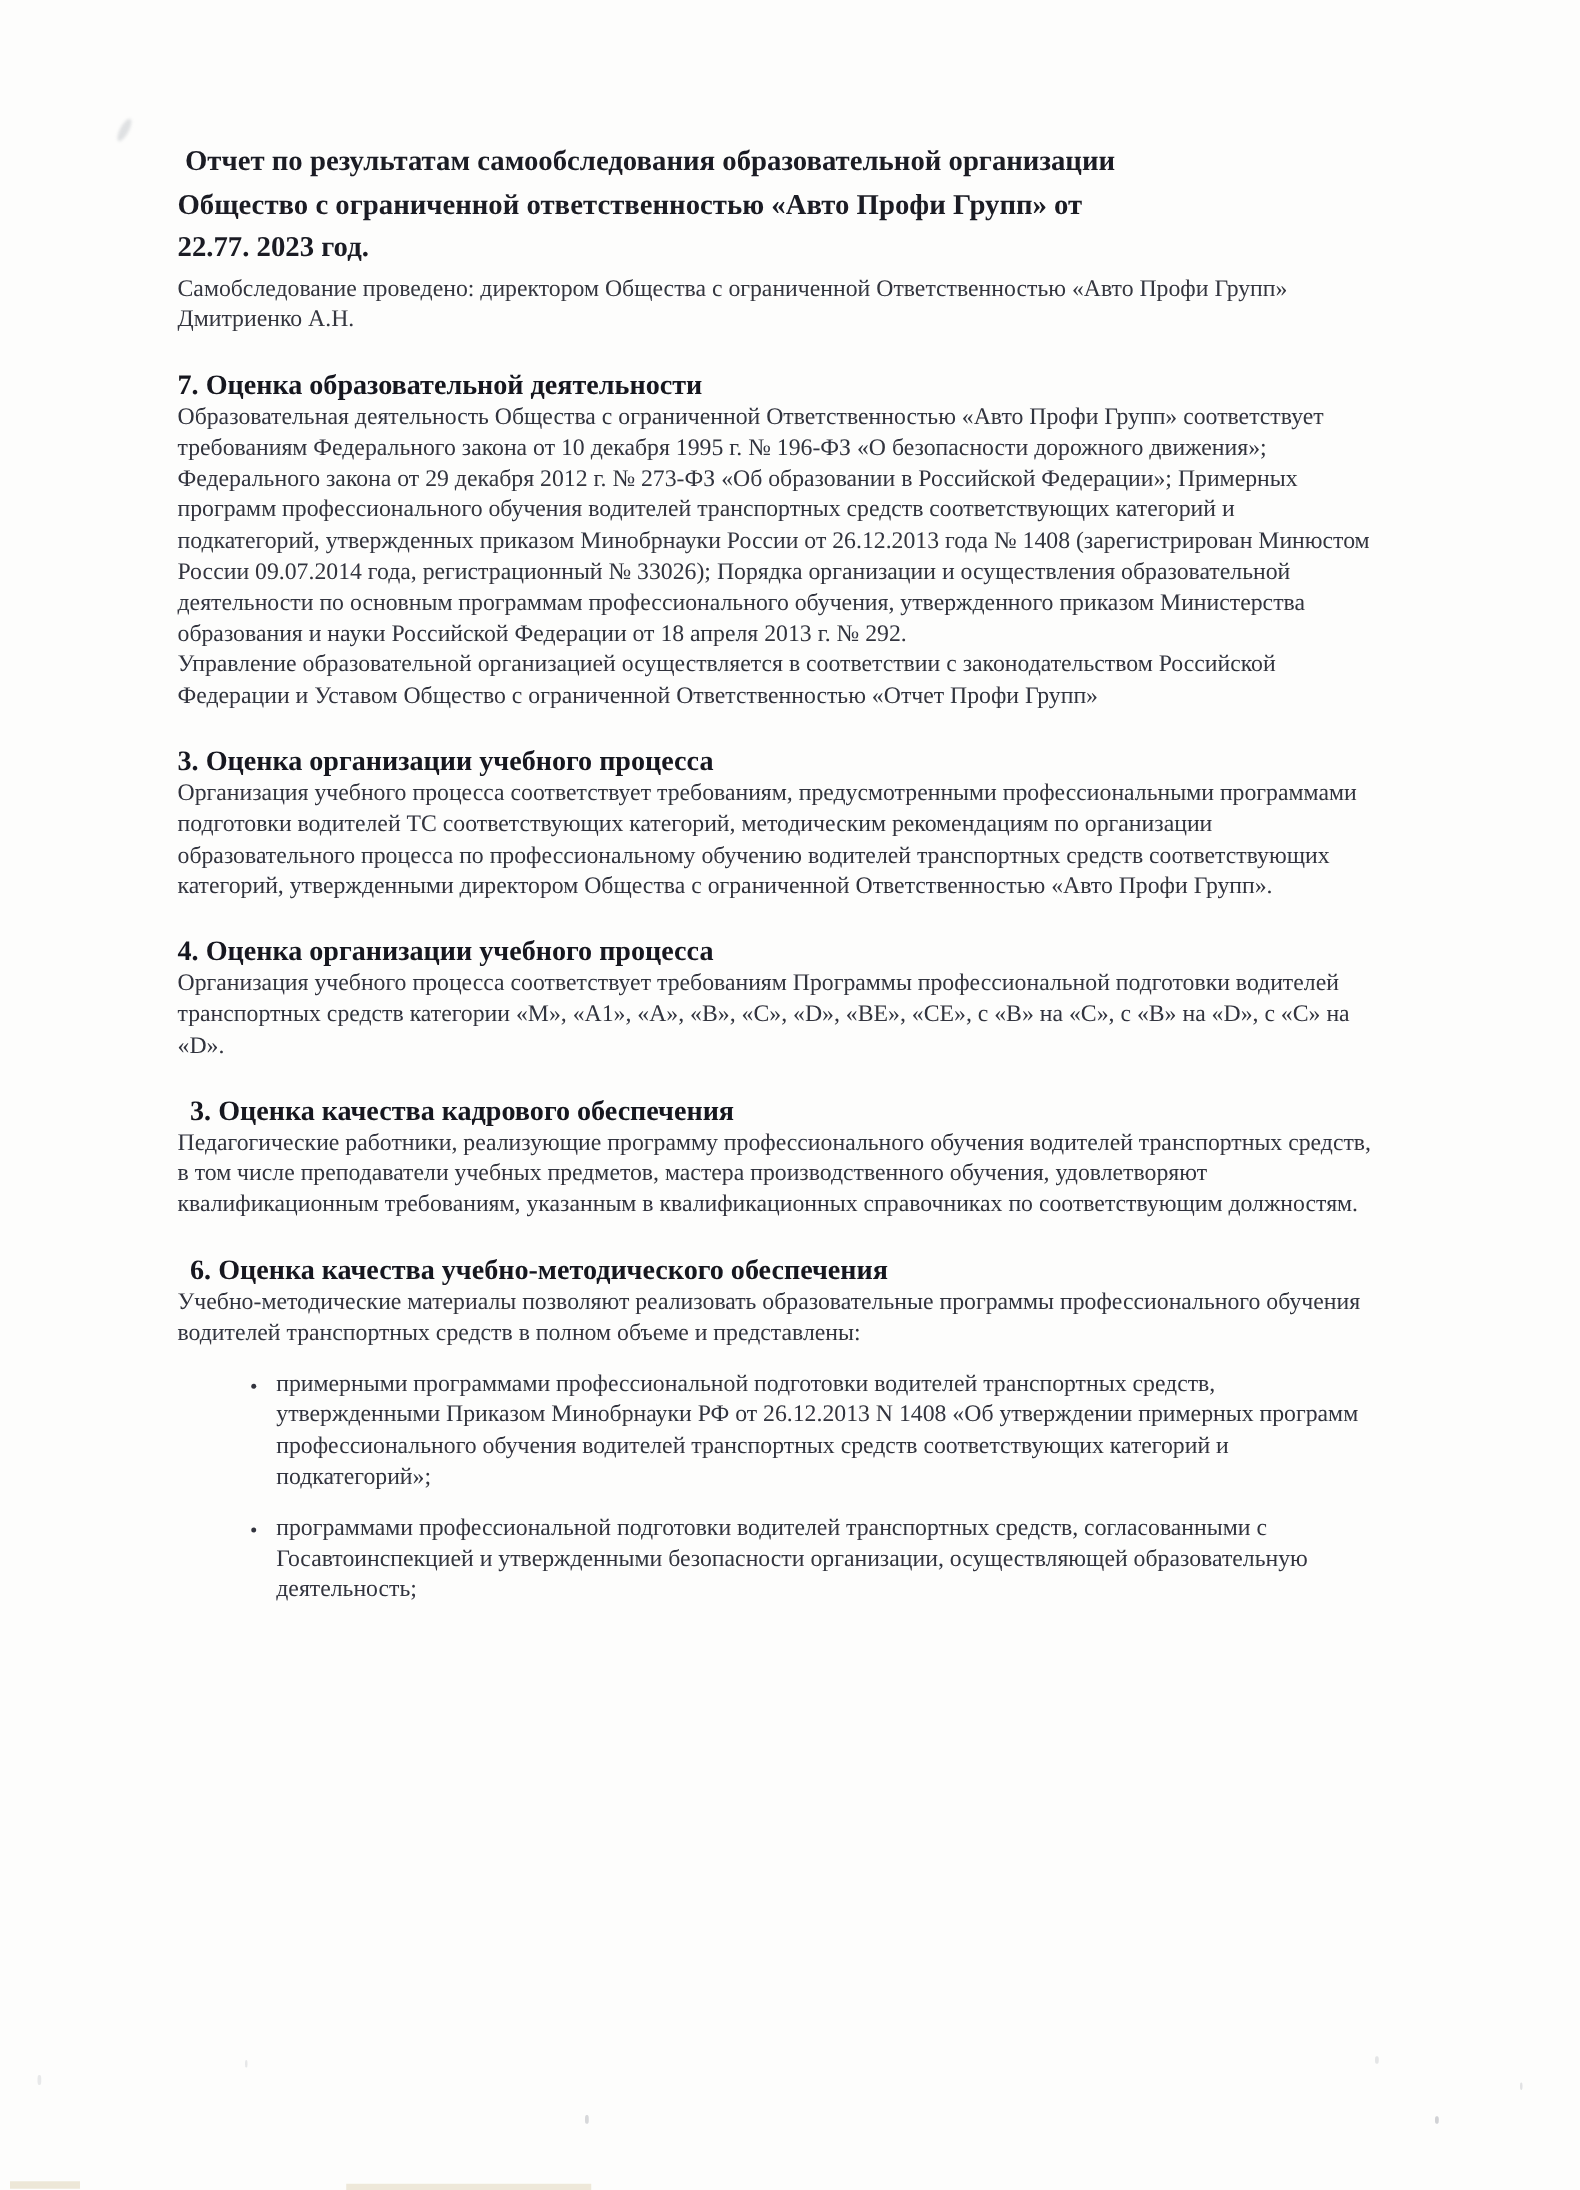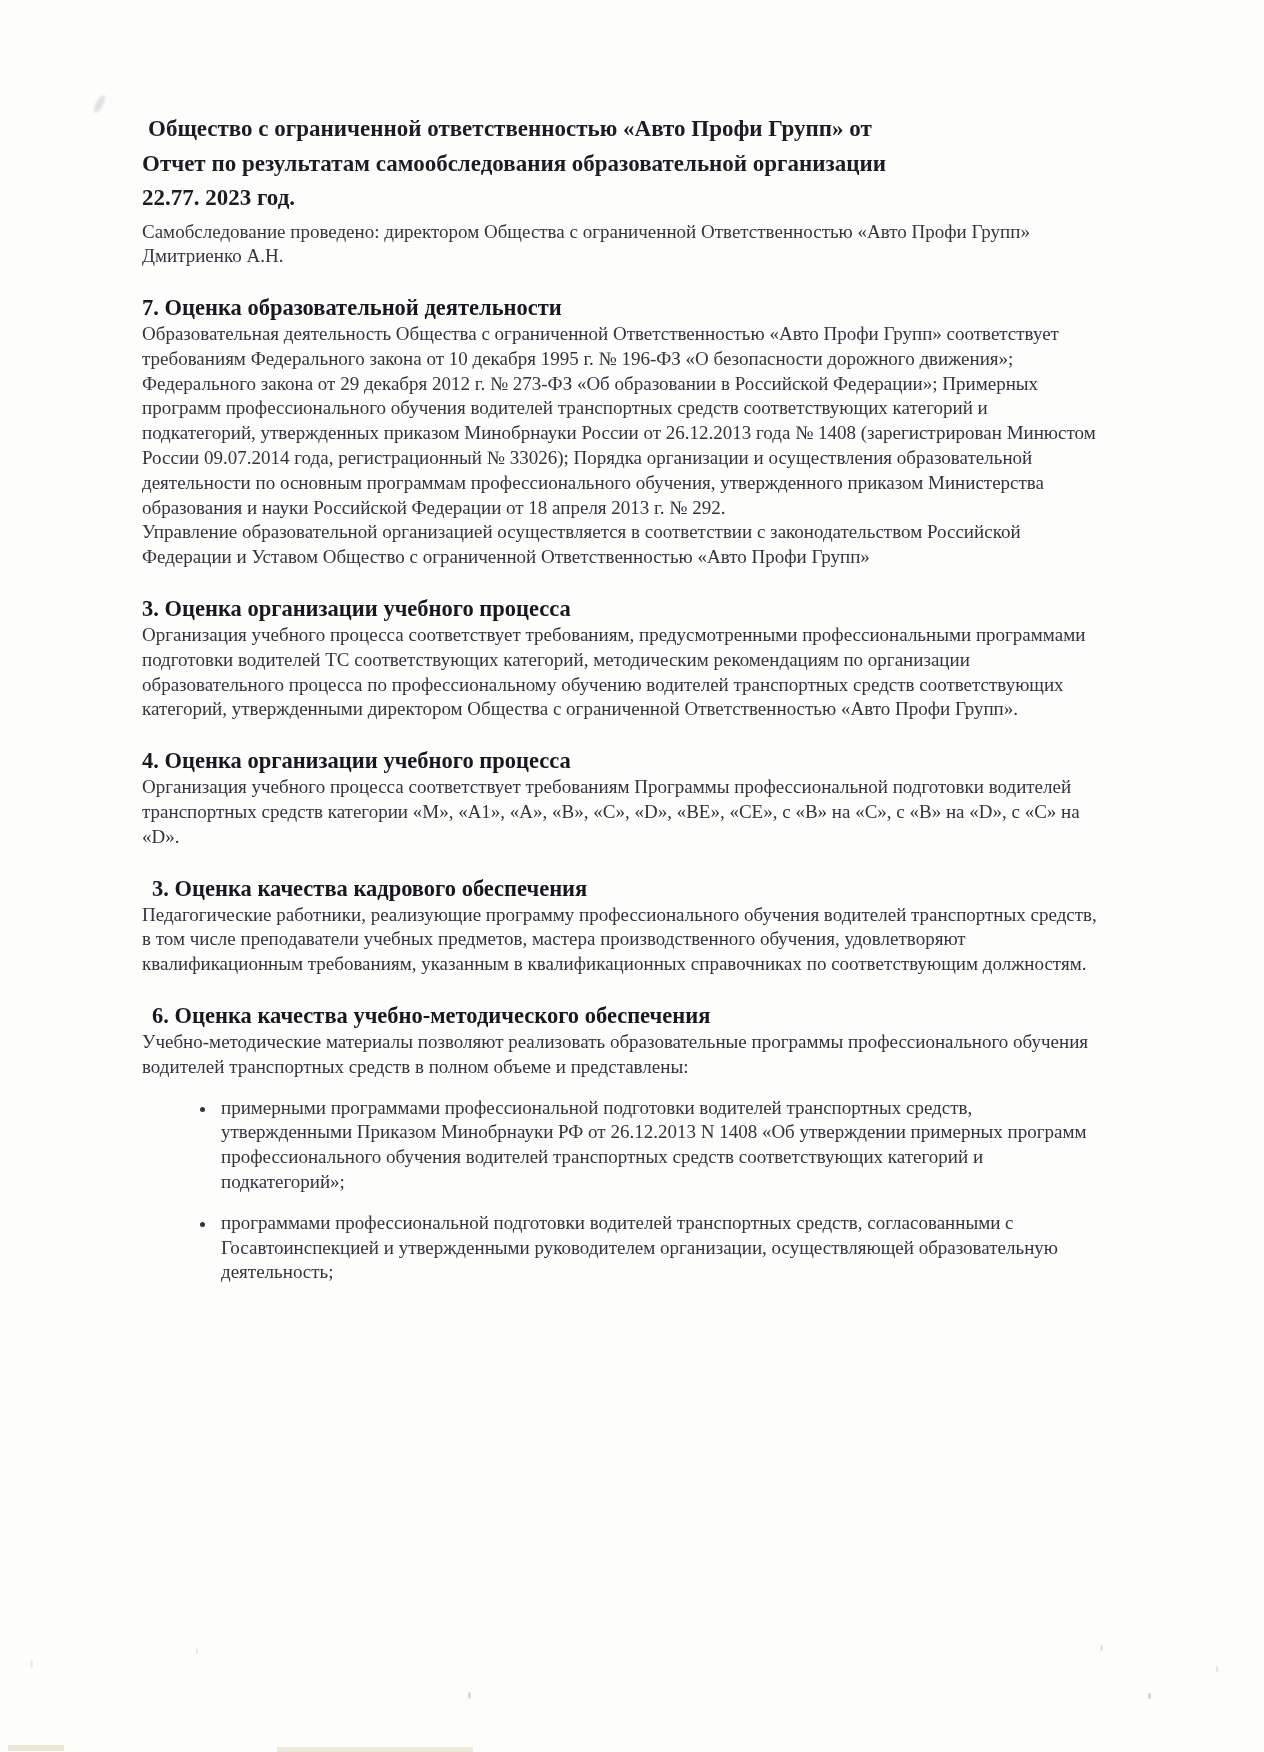--- a/index.html
+++ b/index.html
@@ -80,36 +80,36 @@
   .strip-2 { left: 277px; top: 1747px; width: 196px; height: 5px; opacity: .85; }
 </style>
 </head>
 <body>
 
 <div class="page">
 
   <div class="content">
 
     <h1 class="doc-title">
+      <span class="t-line">Отчет по результатам самообследования образовательной организации</span>
       <span class="t-line">Общество с ограниченной ответственностью «Авто Профи Групп» от</span>
-      <span class="t-line">Отчет по результатам самообследования образовательной организации</span>
       <span class="t-line">22.77. 2023 год.</span>
     </h1>
 
     <p class="intro">Самобследование проведено: директором Общества с ограниченной Ответственностью «Авто Профи Групп» Дмитриенко А.Н.</p>
 
     <div class="sections">
 
       <section>
         <h2>7. Оценка образовательной деятельности</h2>
         <p>Образовательная деятельность Общества с ограниченной Ответственностью «Авто Профи Групп» соответствует требованиям Федерального закона от 10 декабря 1995 г. № 196-ФЗ «О безопасности дорожного движения»; Федерального закона от 29 декабря 2012 г. № 273-ФЗ «Об образовании в Российской Федерации»; Примерных программ профессионального обучения водителей транспортных средств соответствующих категорий и подкатегорий, утвержденных приказом Минобрнауки России от 26.12.2013 года № 1408 (зарегистрирован Минюстом России 09.07.2014 года, регистрационный № 33026); Порядка организации и осуществления образовательной деятельности по основным программам профессионального обучения, утвержденного приказом Министерства образования и науки Российской Федерации от 18 апреля 2013 г. № 292.</p>
       </section>
 
       <section>
-        <p>Управление образовательной организацией осуществляется в соответствии с законодательством Российской Федерации и Уставом Общество с ограниченной Ответственностью «Авто Профи Групп»</p>
+        <p>Управление образовательной организацией осуществляется в соответствии с законодательством Российской Федерации и Уставом Общество с ограниченной Ответственностью «Отчет Профи Групп»</p>
       </section>
 
       <section>
         <h2>3. Оценка организации учебного процесса</h2>
         <p>Организация учебного процесса соответствует требованиям, предусмотренными профессиональными программами подготовки водителей ТС соответствующих категорий, методическим рекомендациям по организации образовательного процесса по профессиональному обучению водителей транспортных средств соответствующих категорий, утвержденными директором Общества с ограниченной Ответственностью «Авто Профи Групп».</p>
       </section>
 
       <section>
         <h2>4. Оценка организации учебного процесса</h2>
         <p>Организация учебного процесса соответствует требованиям Программы профессиональной подготовки водителей транспортных средств категории «М», «А1», «А», «В», «С», «D», «ВЕ», «СЕ», с «В» на «С», с «В» на «D», с «С» на «D».</p>
@@ -118,21 +118,21 @@
       <section>
         <h2>3. Оценка качества кадрового обеспечения</h2>
         <p>Педагогические работники, реализующие программу профессионального обучения водителей транспортных средств, в том числе преподаватели учебных предметов, мастера производственного обучения, удовлетворяют квалификационным требованиям, указанным в квалификационных справочниках по соответствующим должностям.</p>
       </section>
 
       <section>
         <h2>6. Оценка качества учебно-методического обеспечения</h2>
         <p>Учебно-методические материалы позволяют реализовать образовательные программы профессионального обучения водителей транспортных средств в полном объеме и представлены:</p>
         <ul class="bullets">
           <li>примерными программами профессиональной подготовки водителей транспортных средств, утвержденными Приказом Минобрнауки РФ от 26.12.2013 N 1408 «Об утверждении примерных программ профессионального обучения водителей транспортных средств соответствующих категорий и подкатегорий»;</li>
-          <li>программами профессиональной подготовки водителей транспортных средств, согласованными с Госавтоинспекцией и утвержденными руководителем организации, осуществляющей образовательную деятельность;</li>
+          <li>программами профессиональной подготовки водителей транспортных средств, согласованными с Госавтоинспекцией и утвержденными безопасности организации, осуществляющей образовательную деятельность;</li>
         </ul>
       </section>
 
     </div>
   </div>
 
   <div class="artifact smudge"></div>
   <div class="artifact speck speck-1"></div>
   <div class="artifact speck speck-2"></div>
   <div class="artifact speck speck-3"></div>

